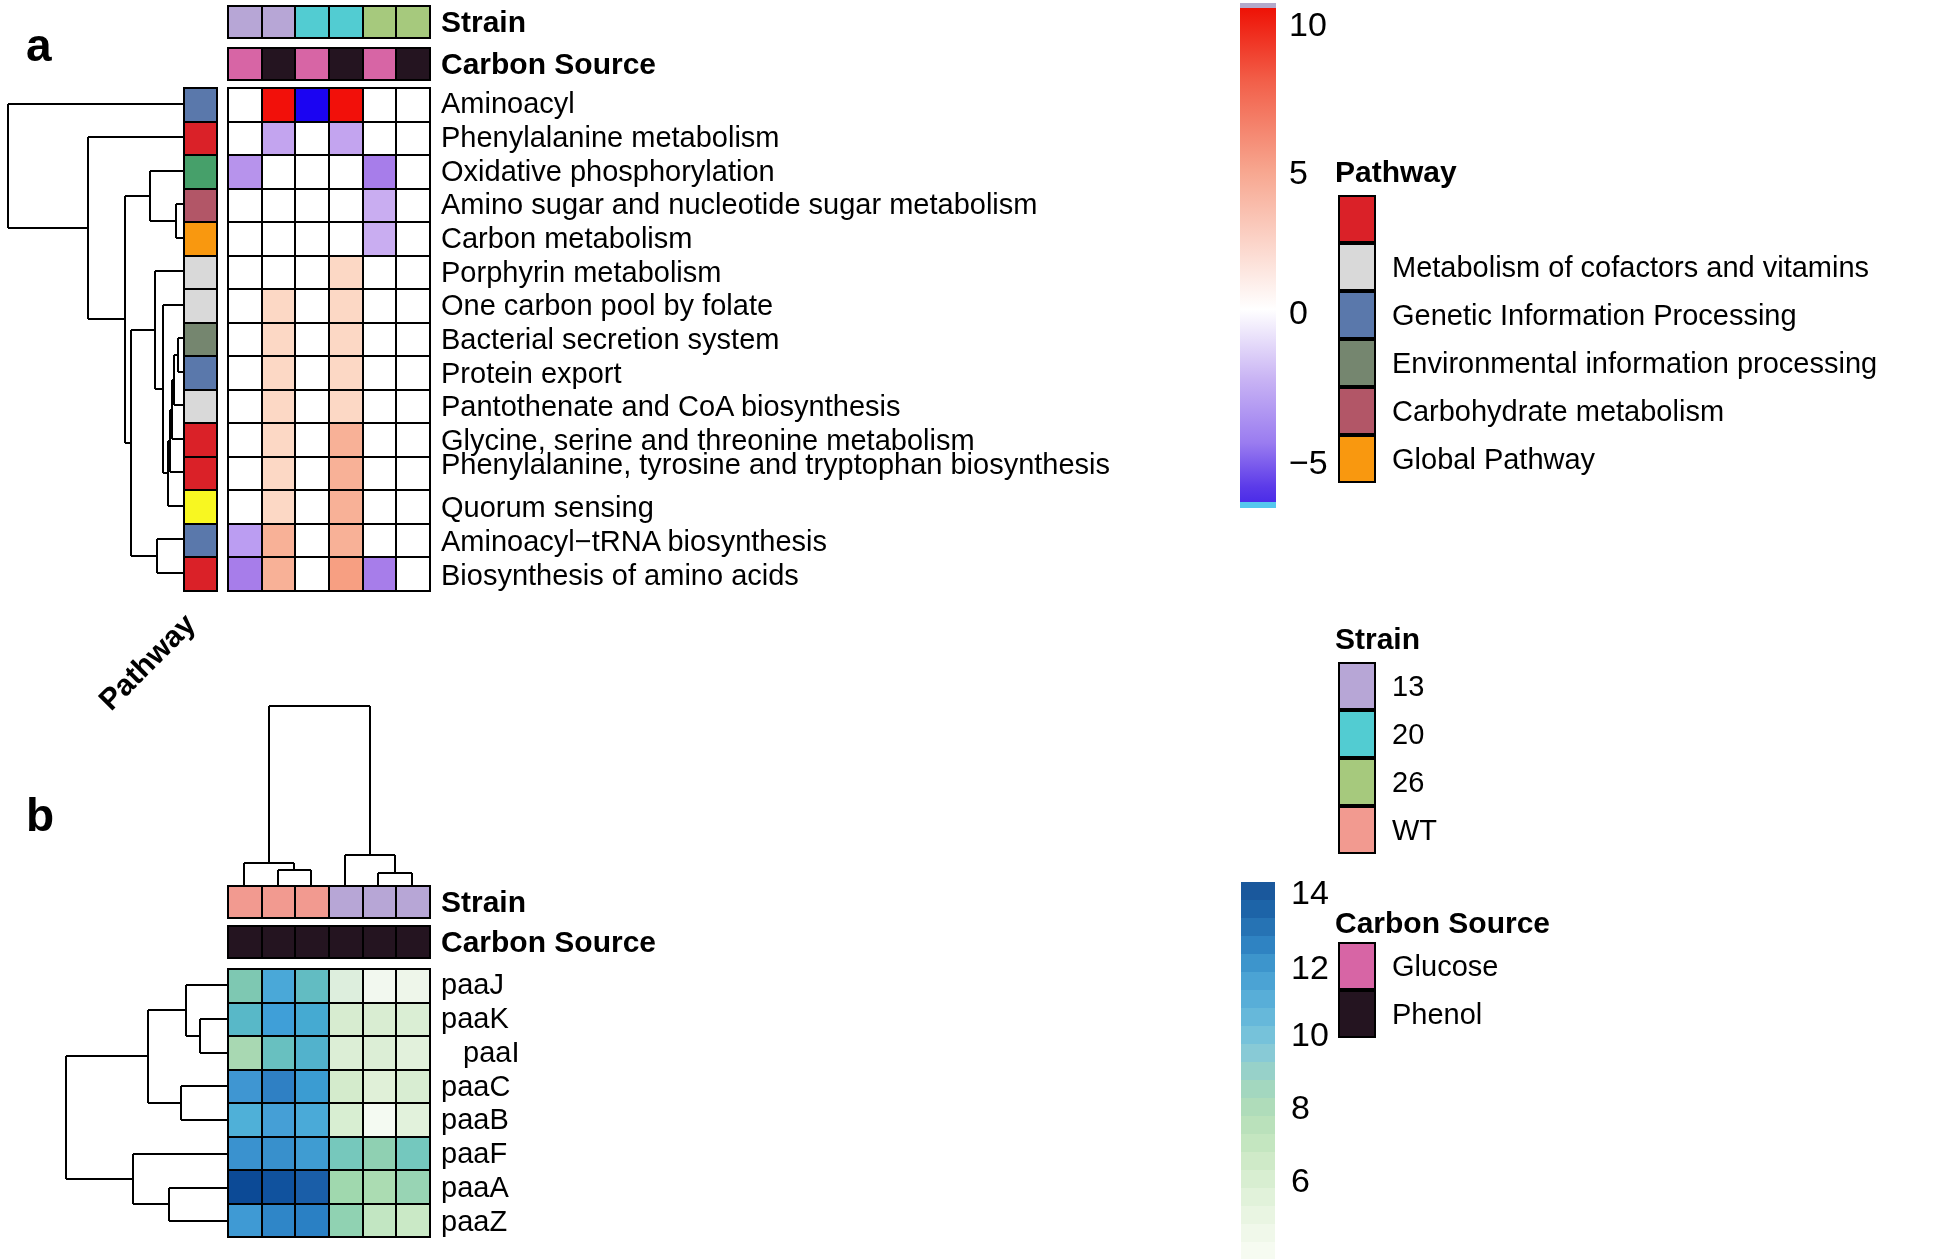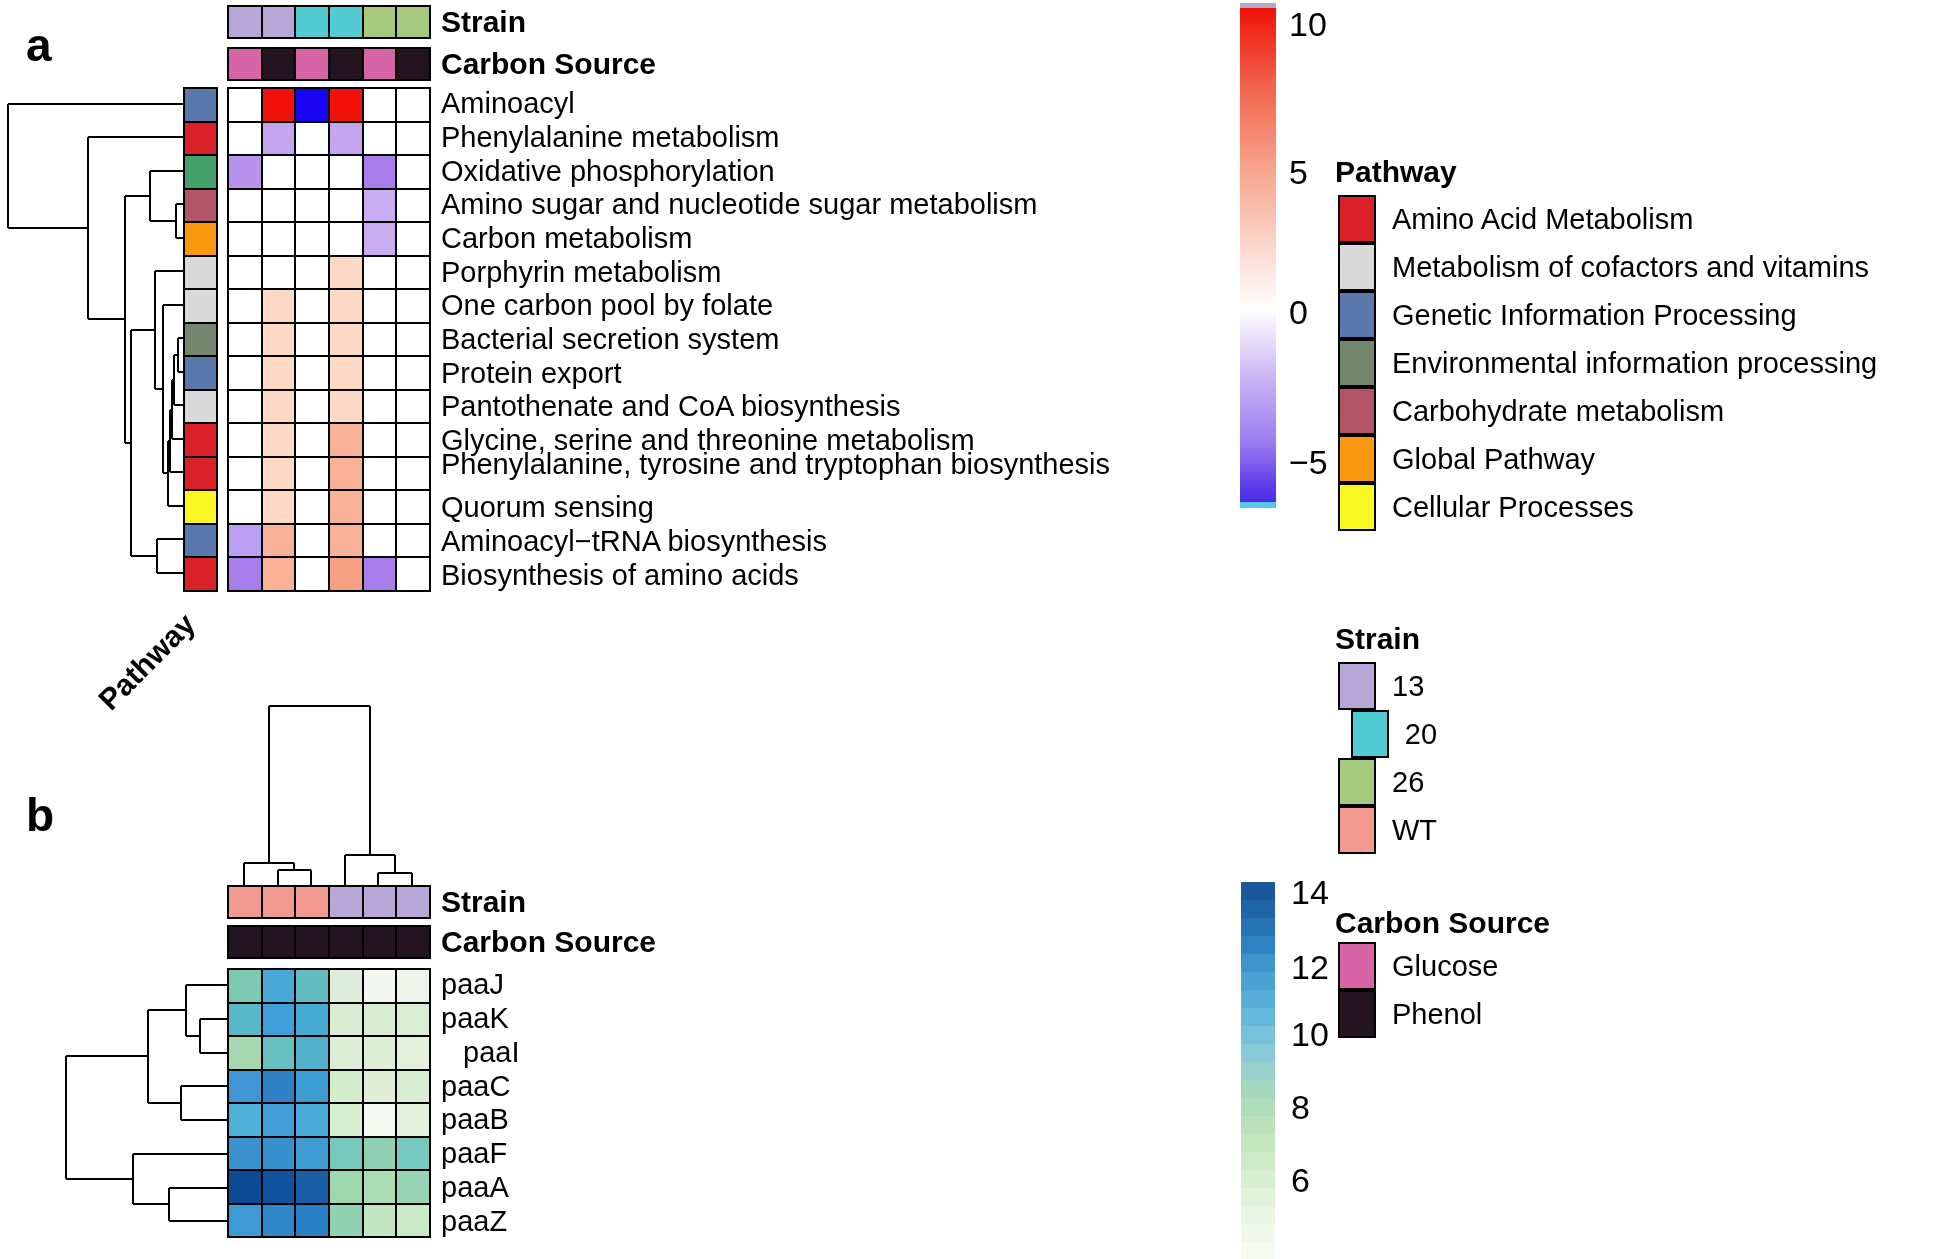--- a/index.html
+++ b/index.html
@@ -387,21 +387,20 @@
       <div class="abs tick" style="left: 1291px; top: 950px;">12</div>
       <div class="abs tick" style="left: 1291px; top: 1017px;">10</div>
       <div class="abs tick" style="left: 1291px; top: 1090px;">8</div>
       <div class="abs tick" style="left: 1291px; top: 1163px;">6</div>
     </div>
 
   <div class="abs legend-title" style="left:1335px;top:155px;">Pathway</div>
   <div id="legend-pathway" class="abs" style="left:1338px;top:195px;">
       <div class="legend-row" style="height: 48px;">
         <div class="legend-swatch" style="background: rgb(218, 33, 40);"></div>
-        <div class="legend-label">Amino Acid Metabolism</div>
       </div>
       <div class="legend-row" style="height: 48px;">
         <div class="legend-swatch" style="background: rgb(217, 217, 217);"></div>
         <div class="legend-label">Metabolism of cofactors and vitamins</div>
       </div>
       <div class="legend-row" style="height: 48px;">
         <div class="legend-swatch" style="background: rgb(90, 120, 171);"></div>
         <div class="legend-label">Genetic Information Processing</div>
       </div>
       <div class="legend-row" style="height: 48px;">
@@ -409,33 +408,29 @@
         <div class="legend-label">Environmental information processing</div>
       </div>
       <div class="legend-row" style="height: 48px;">
         <div class="legend-swatch" style="background: rgb(178, 86, 103);"></div>
         <div class="legend-label">Carbohydrate metabolism</div>
       </div>
       <div class="legend-row" style="height: 48px;">
         <div class="legend-swatch" style="background: rgb(249, 152, 15);"></div>
         <div class="legend-label">Global Pathway</div>
       </div>
-      <div class="legend-row" style="height: 48px;">
-        <div class="legend-swatch" style="background: rgb(248, 247, 33);"></div>
-        <div class="legend-label">Cellular Processes</div>
-      </div>
     </div>
 
   <div class="abs legend-title" style="left:1335px;top:622px;">Strain</div>
   <div id="legend-strain" class="abs" style="left:1338px;top:662px;">
       <div class="legend-row" style="height: 48px;">
         <div class="legend-swatch" style="background: rgb(183, 166, 214);"></div>
         <div class="legend-label">13</div>
       </div>
-      <div class="legend-row" style="height: 48px; justify-content: flex-end;">
+      <div class="legend-row" style="height: 48px;">
         <div class="legend-swatch" style="background: rgb(82, 204, 210);"></div>
         <div class="legend-label">20</div>
       </div>
       <div class="legend-row" style="height: 48px;">
         <div class="legend-swatch" style="background: rgb(166, 201, 125);"></div>
         <div class="legend-label">26</div>
       </div>
       <div class="legend-row" style="height: 48px;">
         <div class="legend-swatch" style="background: rgb(242, 154, 144);"></div>
         <div class="legend-label">WT</div>

